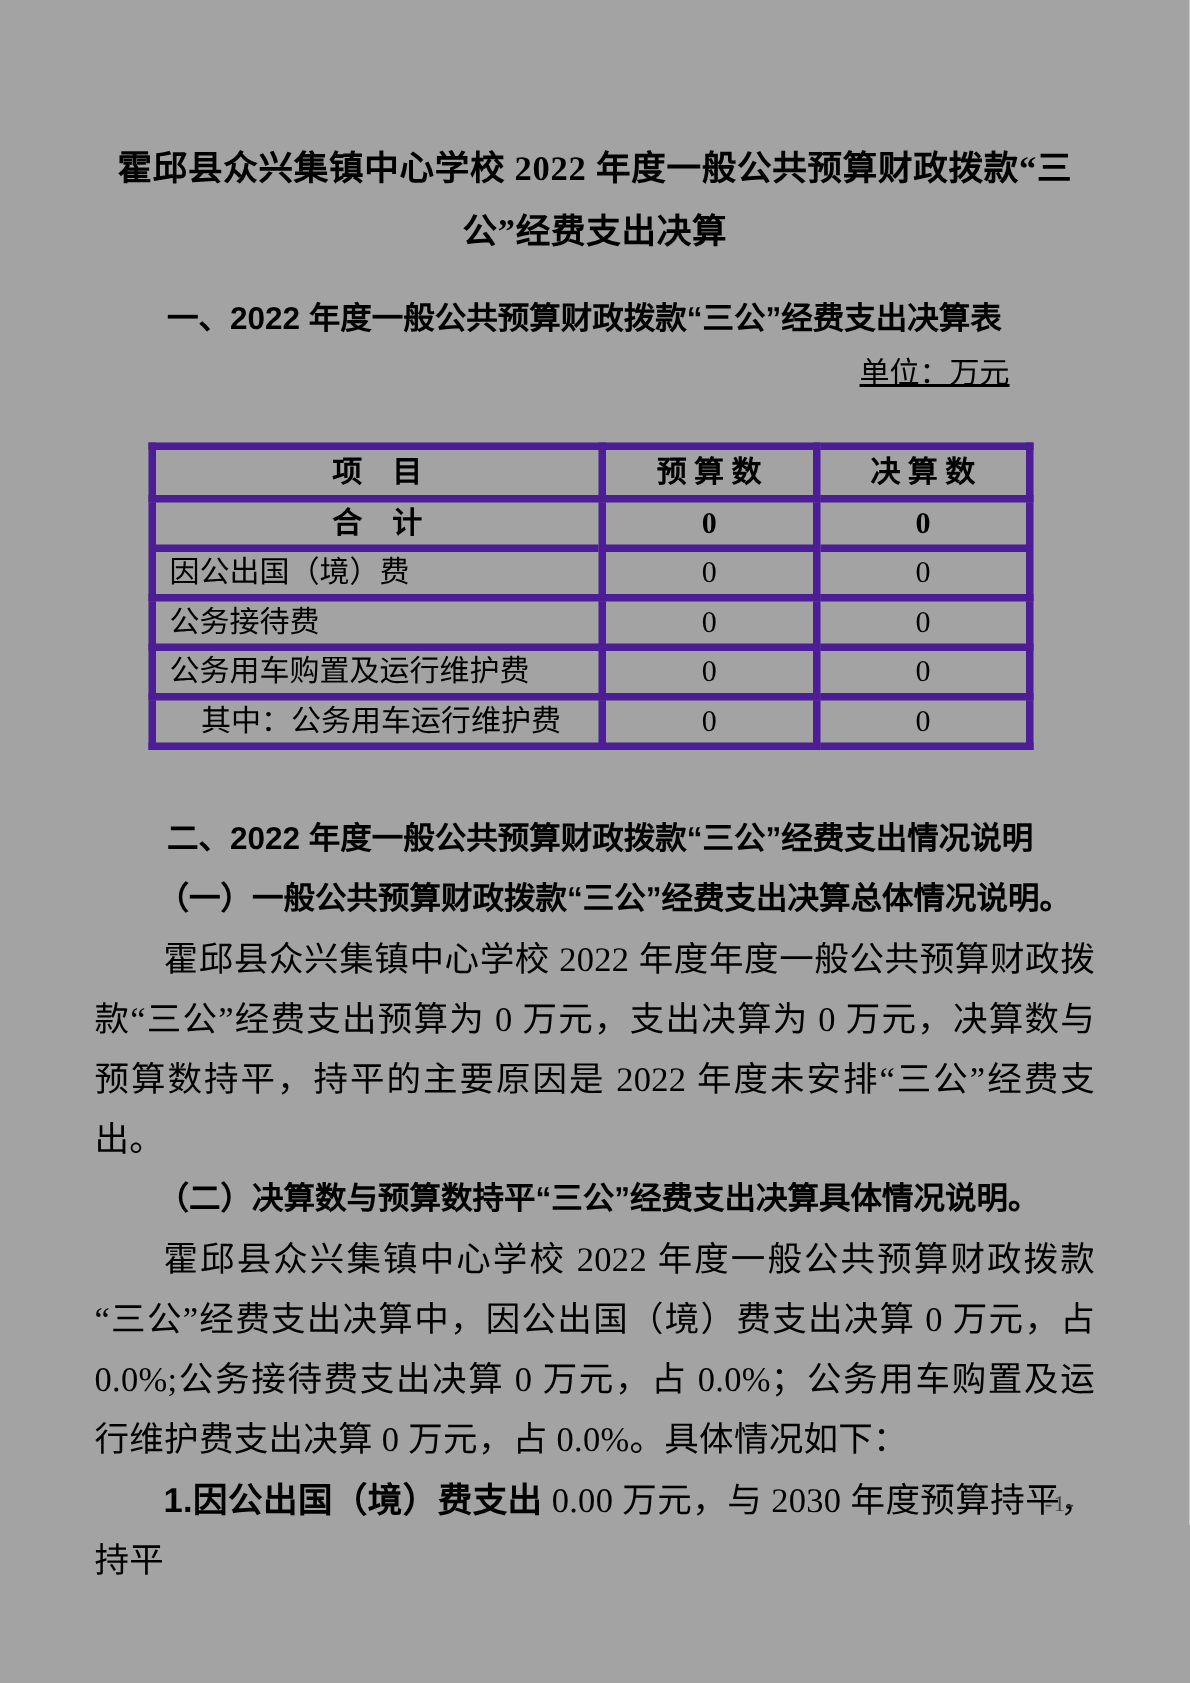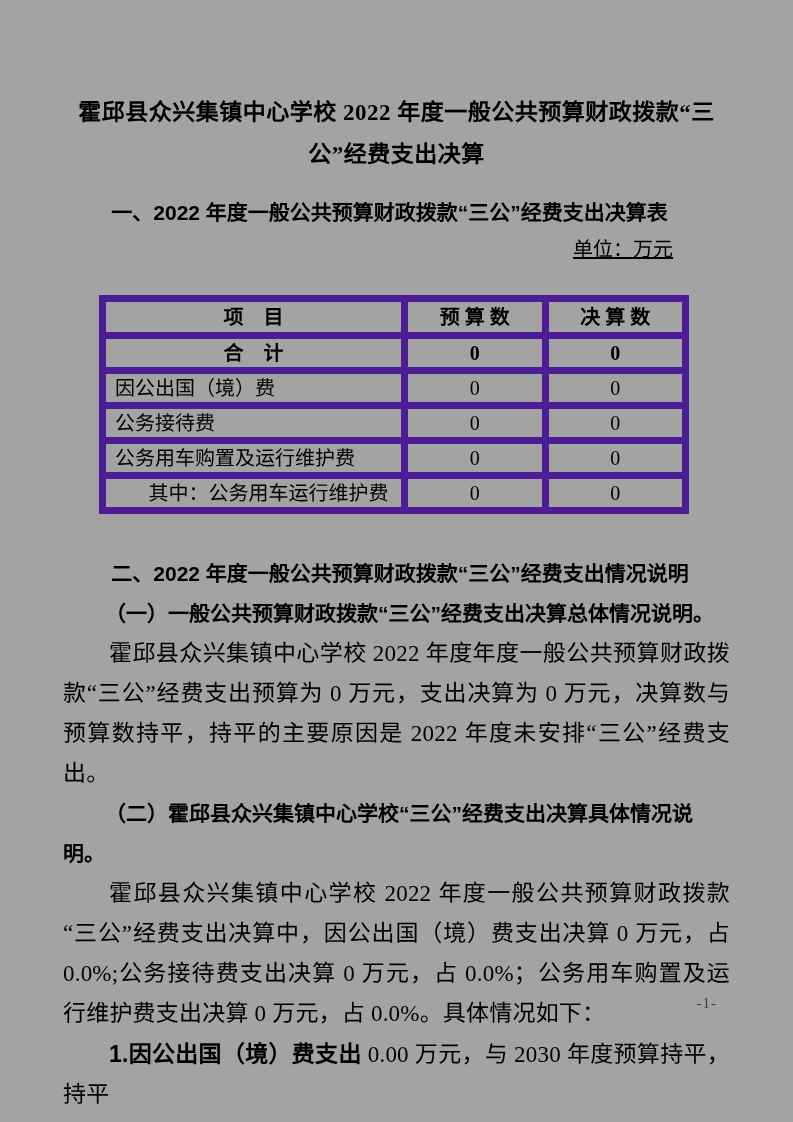--- a/index.html
+++ b/index.html
@@ -42,33 +42,33 @@
   table.expense {
     border-collapse:collapse;
     table-layout:fixed;
     width:590px;
     margin:32px 0 0 36px;
     font-size:20px;
     font-family:"Liberation Serif","DejaVu Serif",serif;
   }
   table.expense { border:2px solid #000; }
   .expense th, .expense td {
-    border:7px solid #4c1d95;
+    border:5px solid #4c1d95;
     height:28px;
     line-height:28px;
     padding:0;
     white-space:nowrap;
     overflow:hidden;
   }
   .expense thead th { font-weight:bold; text-align:center; height:30px; line-height:30px; }
   .expense .col-w { width:295px; }
   .expense .num { text-align:center; }
   .expense td.item { text-align:left; padding-left:9px; }
   .expense td.item.center { text-align:center; padding-left:0; }
-  .expense td.item.ind1 { padding-left:30px;text-align:center; }
+  .expense td.item.ind1 { padding-left:30px; }
   .expense td.item.ind2 { padding-left:80px; }
   .expense tr.row-total td { font-weight:bold; border-bottom:2px solid #000; }
   .section2-heading { margin-top:40px; line-height:40px; }
   .subheading {
     margin:0;
     font-size:21px;
     font-weight:bold;
     line-height:40px;
     text-indent:2em;
     font-family:"Liberation Sans","DejaVu Sans",sans-serif;
@@ -140,21 +140,21 @@
         </tr>
       </tbody>
   </table>
 
   <div class="heading section2-heading">二、2022 年度一般公共预算财政拨款“三公”经费支出情况说明</div>
 
   <div class="subheading">（一）一般公共预算财政拨款“三公”经费支出决算总体情况说明。</div>
 
   <p class="para">霍邱县众兴集镇中心学校 2022 年度年度一般公共预算财政拨款“三公”经费支出预算为 0 万元，支出决算为 0 万元，决算数与预算数持平，持平的主要原因是 2022 年度未安排“三公”经费支出。</p>
 
-  <div class="subheading">（二）霍邱县众兴集镇中心学校“三公”经费支出决算具体情况说明。</div>
+  <div class="subheading">（二）决算数与预算数持平“三公”经费支出决算具体情况说明。</div>
 
   <p class="para">霍邱县众兴集镇中心学校 2022 年度一般公共预算财政拨款“三公”经费支出决算中，因公出国（境）费支出决算 0 万元，占 0.0%;公务接待费支出决算 0 万元，占 0.0%；公务用车购置及运行维护费支出决算 0 万元，占 0.0%。具体情况如下：</p>
 
   <p class="para item-line"><strong>1.因公出国（境）费支出</strong><span> 0.00 万元，与 2030 年度预算持平，持平</span></p>
 
   <div class="page-number">-1-</div>
 
 </div>
 
 </body></html>

